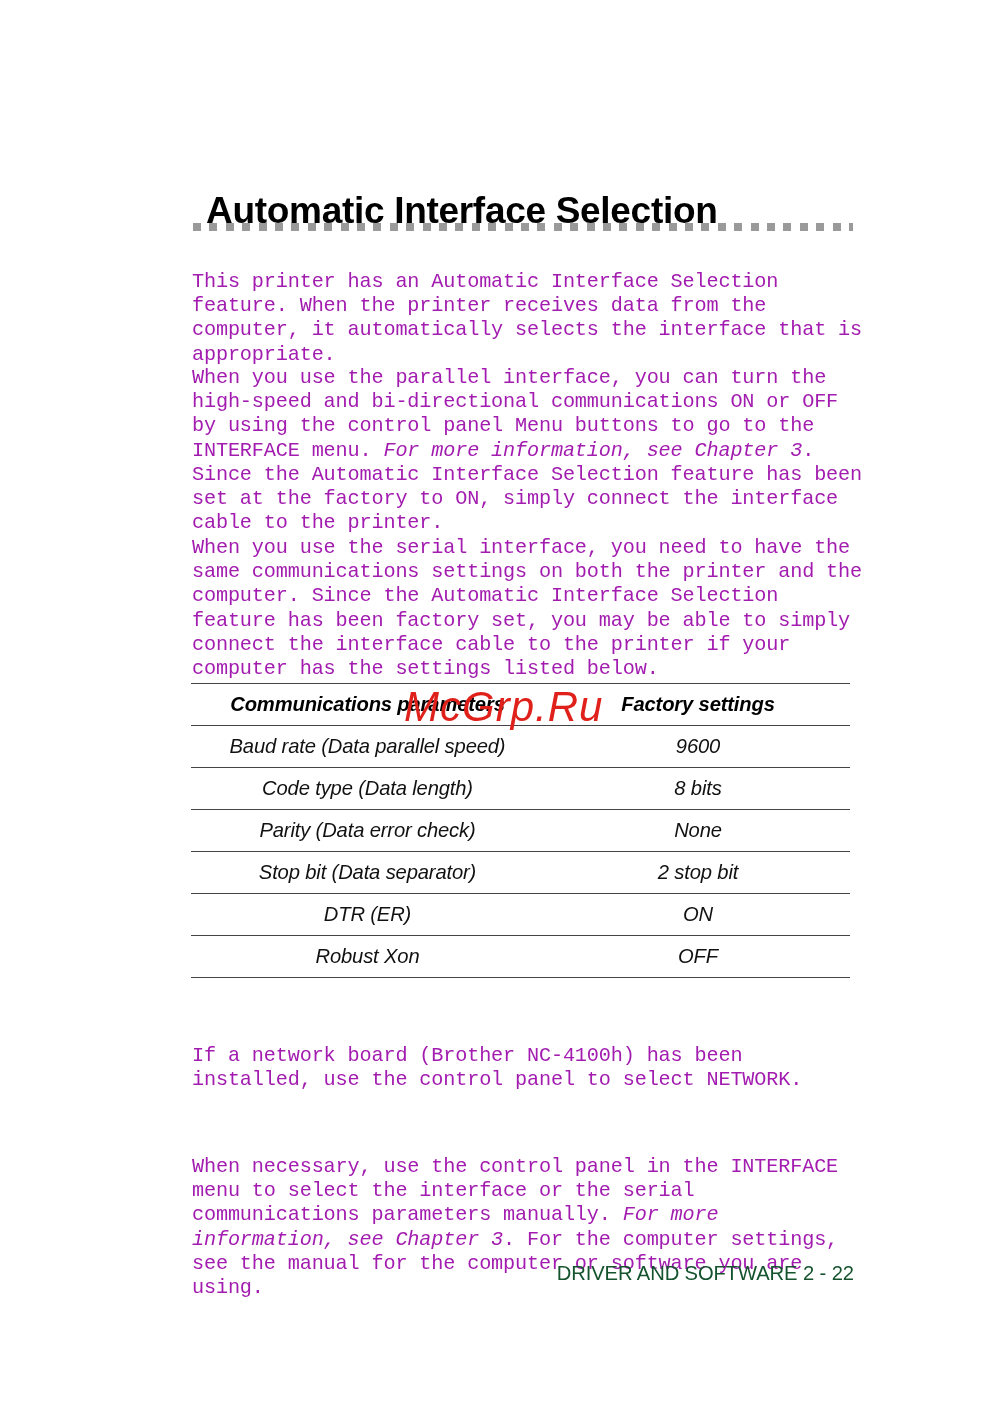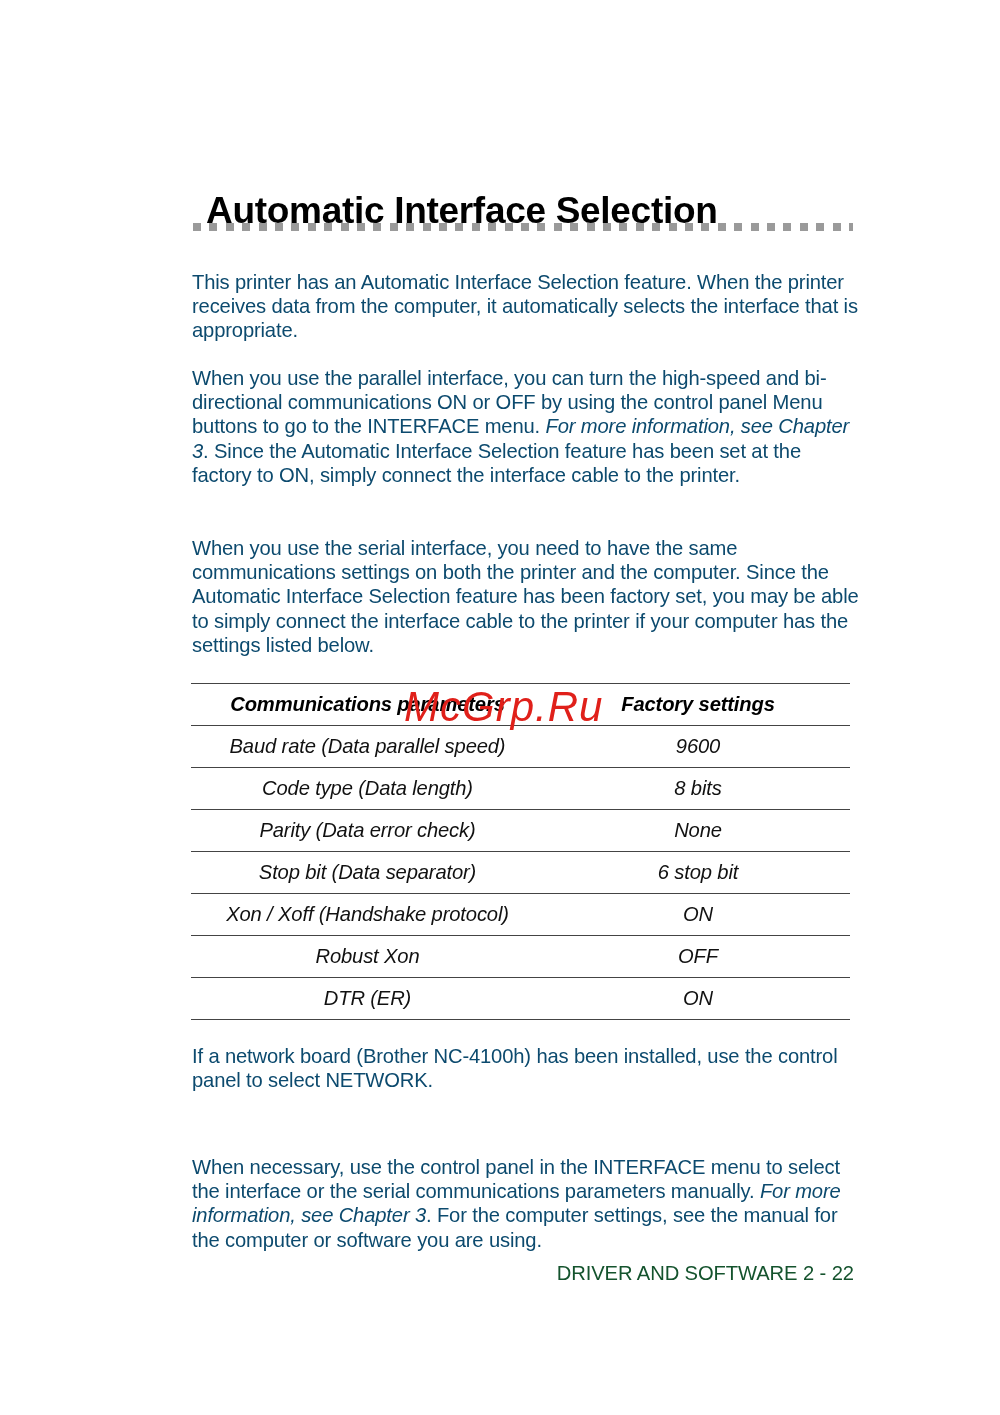--- a/index.html
+++ b/index.html
@@ -3,21 +3,21 @@
   <meta charset="utf-8">
   <style>
     html, body { margin: 0; padding: 0; background: #ffffff; }
     body { width: 1000px; height: 1415px; position: relative; overflow: hidden;
            font-family: "Liberation Sans", sans-serif; color: #111; }
     .page-title { position: absolute; left: 192px; top: 176px; margin: 14px;
                   font-size: 37px; font-weight: bold; letter-spacing: -0.3px; color: #000; }
     .dash-rule { position: absolute; left: 193px; top: 223px; width: 660px; height: 8px;
                  background-image: repeating-linear-gradient(to right, #9a9a9a 0, #9a9a9a 8px, transparent 8px, transparent 16.4px); }
     .para { position: absolute; left: 192px; width: 670px; margin: 0;
-            font-size: 20.2px; line-height: 24.2px; letter-spacing: -0.15px; color: #0c4a6e; }
+            font-size: 20.2px; line-height: 24.2px; letter-spacing: -0.15px; color: #a21caf; font-family: Liberation Mono, monospace; }
     .para i { font-style: italic; }
     #p1 { top: 270px; }
     #p2 { top: 366px; }
     #p3 { top: 536px; }
     #p4 { top: 1044px; }
     #p5 { top: 1155px; }
     .table { position: absolute; left: 191px; top: 683px; width: 659px; border-collapse: collapse; }
     .table td, .table th { text-align: center; font-size: 20.2px; padding: 0 0 0 12px;
                            height: 41px; border-top: 1.5px solid #444; letter-spacing: -0.15px; color: #111; font-style: italic; }
     .table tr:last-child td { border-bottom: 1.5px solid #444; }
@@ -55,33 +55,29 @@
     <tr>
       <td class="col1">Code type (Data length)</td>
       <td class="col2">8 bits</td>
     </tr>
     <tr>
       <td class="col1">Parity (Data error check)</td>
       <td class="col2">None</td>
     </tr>
     <tr>
       <td class="col1">Stop bit (Data separator)</td>
-      <td class="col2">6 stop bit</td>
+      <td class="col2">2 stop bit</td>
     </tr>
     <tr>
-      <td class="col1">Xon / Xoff (Handshake protocol)</td>
+      <td class="col1">DTR (ER)</td>
       <td class="col2">ON</td>
     </tr>
     <tr>
       <td class="col1">Robust Xon</td>
       <td class="col2">OFF</td>
-    </tr>
-    <tr>
-      <td class="col1">DTR (ER)</td>
-      <td class="col2">ON</td>
     </tr>
   </tbody>
 </table>
 
 <div class="watermark">McGrp.Ru</div>
 
 <p class="para" id="p4">If a network board (Brother NC-4100h) has been installed, use the control panel to select NETWORK.</p>
 
 <p class="para" id="p5"><span>When necessary, use the control panel in the INTERFACE menu to select the interface or the serial communications parameters manually. </span><i>For more information, see Chapter 3</i><span>. For the computer settings, see the manual for the computer or software you are using.</span></p>
 

